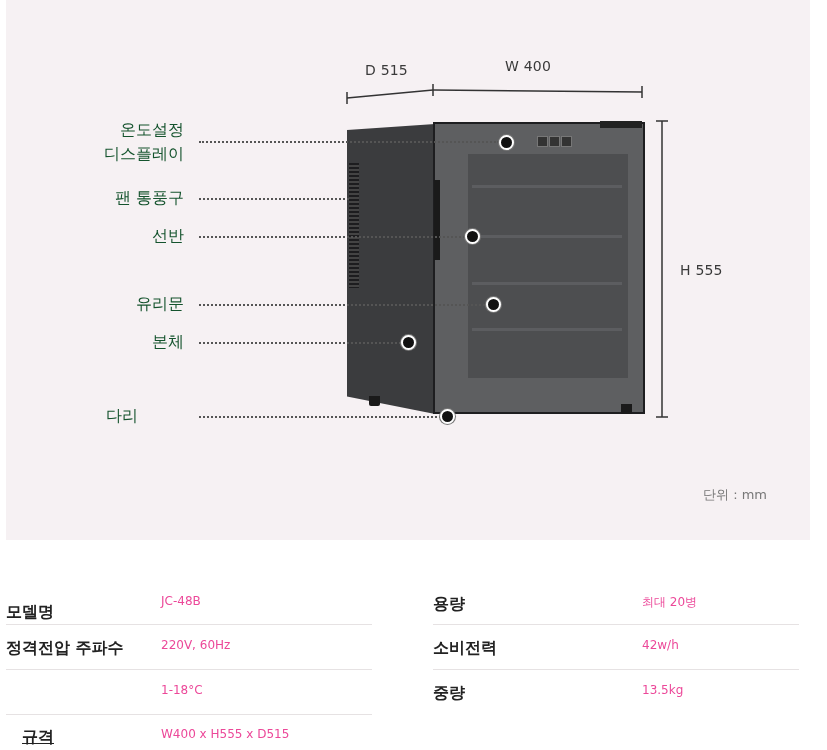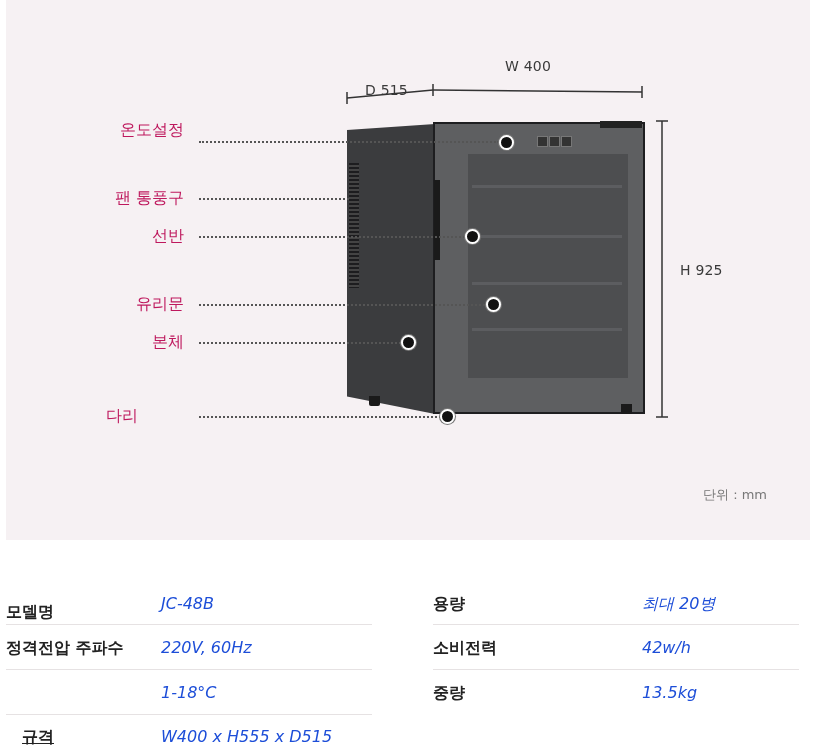--- a/index.html
+++ b/index.html
@@ -1,47 +1,47 @@
 <!DOCTYPE html>
 <html><head>
 <meta charset="utf-8">
 <style>
   html, body { margin:0; padding:0; }
   body { width:827px; height:750px; background:#ffffff; position:relative; overflow:hidden;
          font-family:"DejaVu Sans","Liberation Sans",sans-serif; }
   .panel { position:absolute; left:6px; top:0; width:804px; height:540px; background:#f6f1f3; }
   .dim { position:absolute; font-size:14px; color:#3a3a3a; font-family:"DejaVu Sans",sans-serif; letter-spacing:0.2px; }
-  .label { position:absolute; font-size:16px; color:#be185d; text-align:right; line-height:24px; font-weight:500; }
+  .label { position:absolute; font-size:16px; color:#14532d; text-align:right; line-height:24px; font-weight:500; }
   .dots { position:absolute; height:0; border-top:2px dotted #555; }
   .marker { position:absolute; width:11px; height:11px; border-radius:50%; background:#111; border:2px solid #fff; box-shadow:0 0 0 1px #777; }
   .unit { position:absolute; right:60px; top:486px; font-size:13px; color:#777; }
   
   .side { position:absolute; left:347px; top:124px; width:88px; height:290px; background:#3b3c3e;
           clip-path:polygon(0 6px,100% 0,100% 100%,0 94%); }
   .vent { position:absolute; left:349px; top:163px; width:10px; height:125px;
           background:repeating-linear-gradient(#1d1d1f 0 2px,#444 2px 4px); }
   .front { position:absolute; left:433px; top:122px; width:212px; height:292px; background:#5e5f61; border:2px solid #1e1e20; box-sizing:border-box; }
   .glass { position:absolute; left:468px; top:154px; width:160px; height:224px; background:#4d4e50; }
   .shelf { position:absolute; left:472px; width:150px; height:3px; background:#5c5d60; }
   .handle { position:absolute; left:434px; top:180px; width:6px; height:80px; background:#1a1a1a; }
   .topcap { position:absolute; left:600px; top:121px; width:42px; height:7px; background:#222; }
   .btn { position:absolute; top:136px; width:9px; height:9px; background:#333; border:1px solid #777; }
   .foot { position:absolute; width:11px; height:10px; background:#1a1a1a; border-radius:0 0 2px 2px; }
   .spec-key { position:absolute; font-size:16px; color:#222; font-weight:bold; }
-  .spec-val { position:absolute; font-size:16px; color:#1d4ed8;font-style:italic; }
+  .spec-val { position:absolute; font-size:12px; color:#ec4899; }
   .sep { position:absolute; height:1px; background:#e6e2e3; }
 </style>
 </head>
 <body>
 
 <div class="panel"></div>
 
-<div class="dim" style="left:365px;top:62px;margin-top:20px;">D 515</div>
+<div class="dim" style="left:365px;top:62px;">D 515</div>
 <div class="dim" style="left:505px;top:58px;">W 400</div>
-<div class="dim" style="left:680px;top:262px;">H 925</div>
+<div class="dim" style="left:680px;top:262px;">H 555</div>
 
 <svg style="position:absolute;left:0;top:0" width="827" height="540">
   <line x1="347" y1="98" x2="433" y2="90" stroke="#333" stroke-width="1.5"></line>
   <line x1="347" y1="92" x2="347" y2="104" stroke="#333" stroke-width="1.5"></line>
   <line x1="433" y1="84" x2="433" y2="96" stroke="#333" stroke-width="1.5"></line>
   <line x1="433" y1="90" x2="642" y2="92" stroke="#333" stroke-width="1.5"></line>
   <line x1="642" y1="86" x2="642" y2="98" stroke="#333" stroke-width="1.5"></line>
   <line x1="662" y1="121" x2="662" y2="417" stroke="#333" stroke-width="1.5"></line>
   <line x1="656" y1="121" x2="668" y2="121" stroke="#333" stroke-width="1.5"></line>
   <line x1="656" y1="417" x2="668" y2="417" stroke="#333" stroke-width="1.5"></line>
@@ -61,20 +61,21 @@
   <div class="btn" style="left:537px"></div>
   <div class="btn" style="left:549px"></div>
   <div class="btn" style="left:561px"></div>
   <div class="foot" style="left:369px;top:396px"></div>
   <div class="foot" style="left:441px;top:412px"></div>
   <div class="foot" style="left:621px;top:404px"></div>
 </div>
 
 <div class="label" style="left:60px;width:124px;top:118px;">
   <div>온도설정</div>
+  <div>디스플레이</div>
 </div>
 <div class="dots" style="left:199px;top:141px;width:300px;"></div>
 <div class="marker" style="left:499px;top:135px;"></div>
 
 <div class="label" style="left:60px;width:124px;top:186px;">팬 통풍구</div>
 <div class="dots" style="left:199px;top:198px;width:150px;"></div>
 
 <div class="label" style="left:60px;width:124px;top:224px;">선반</div>
 <div class="dots" style="left:199px;top:236px;width:266px;"></div>
 <div class="marker" style="left:465px;top:229px;"></div>

